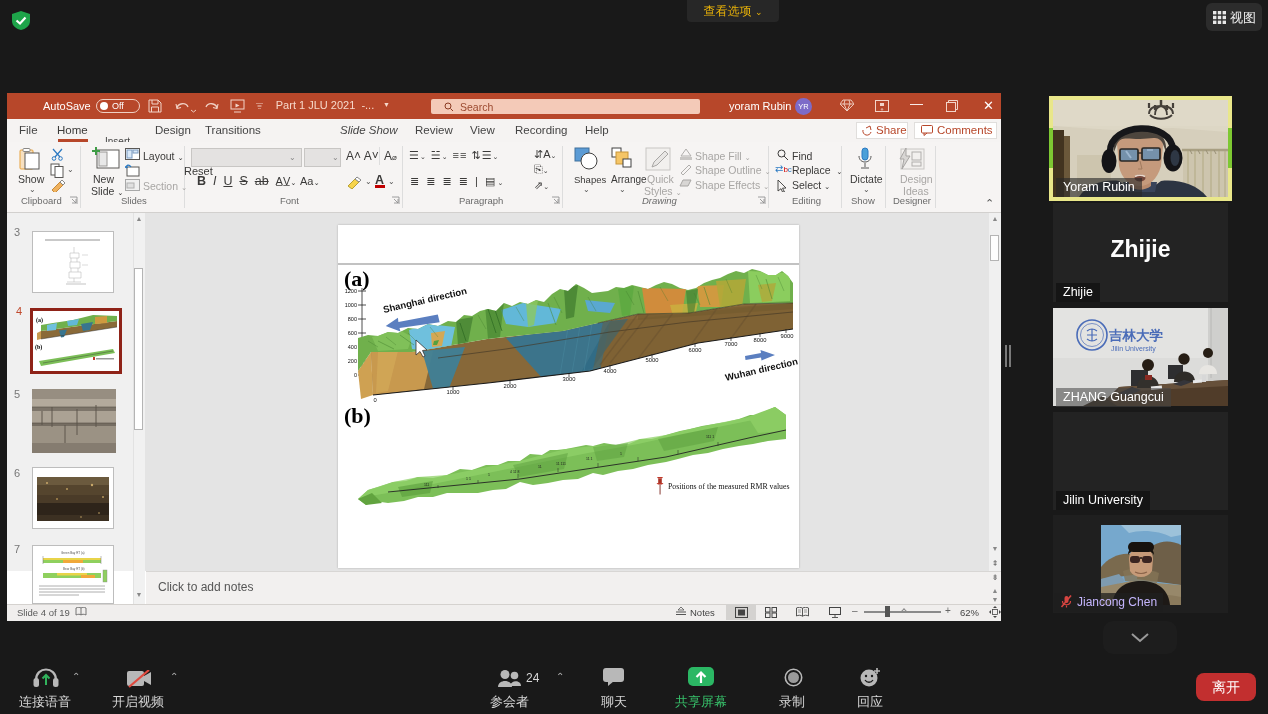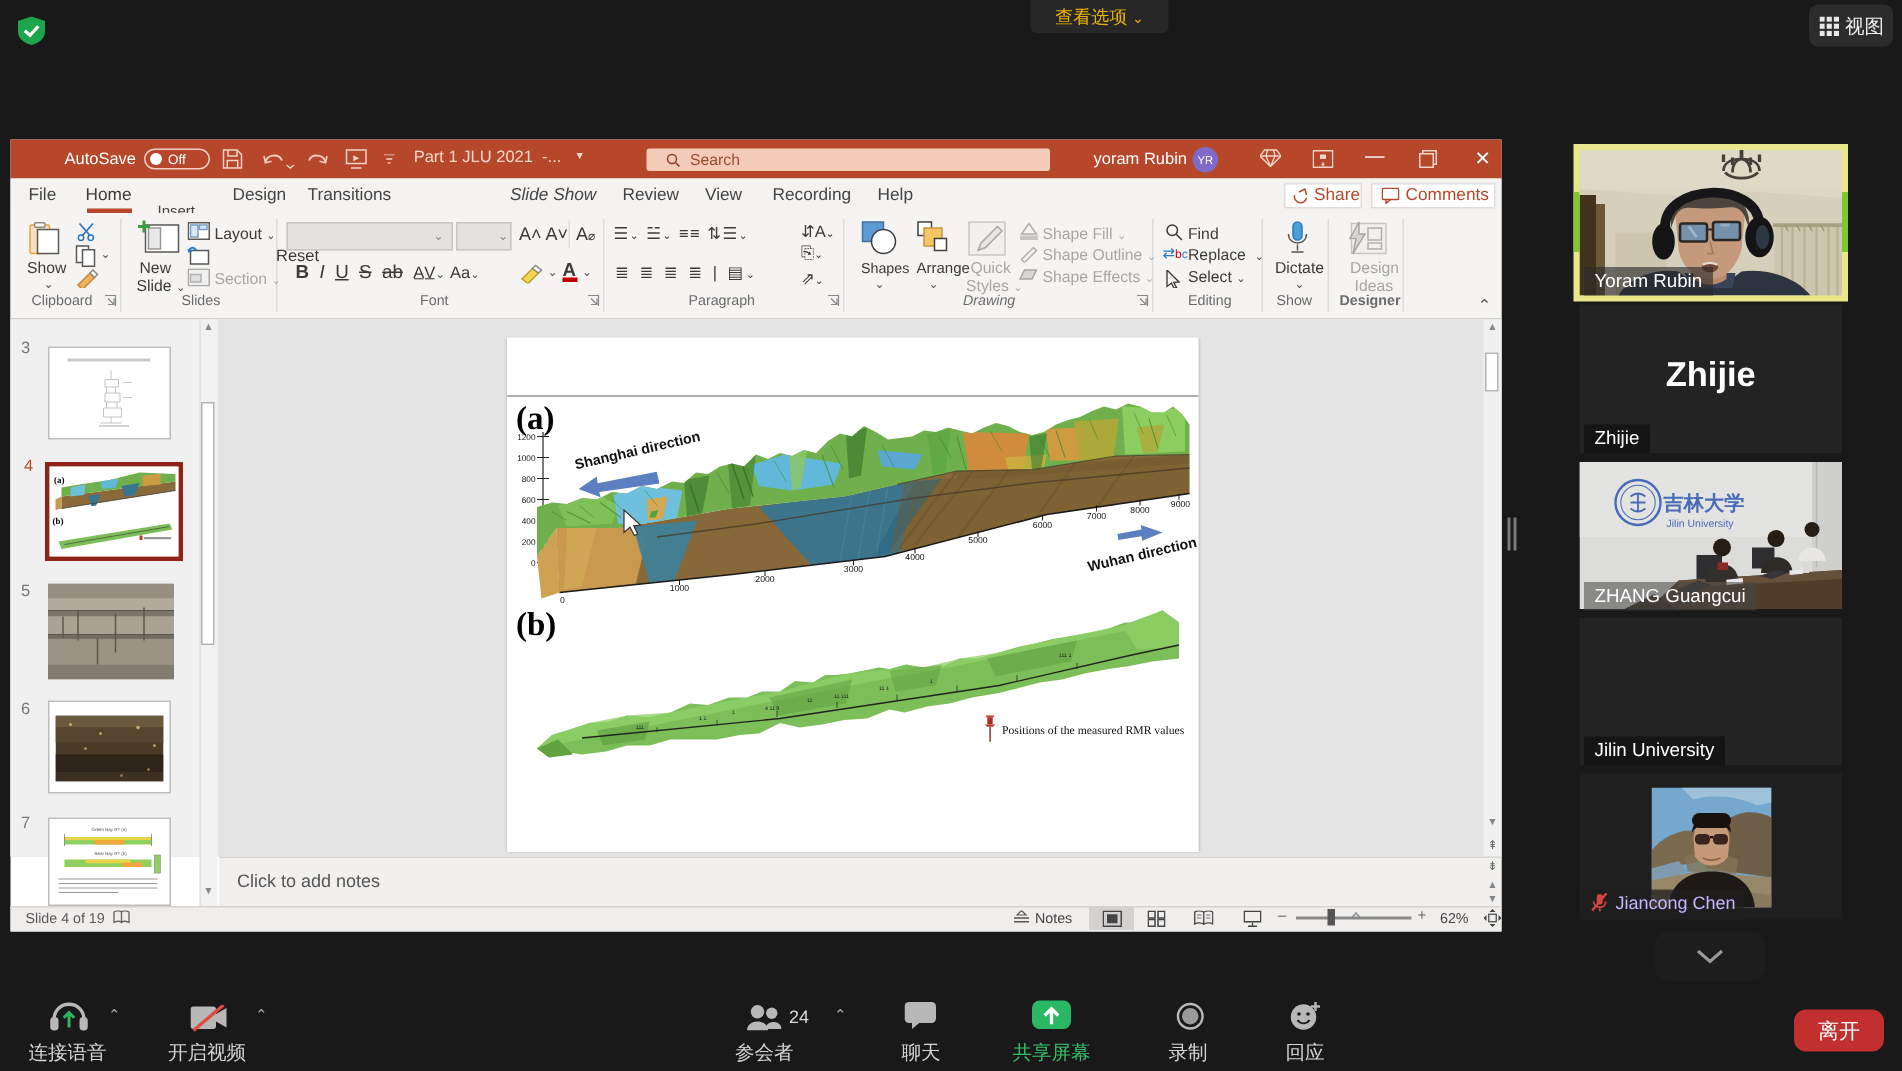--- a/index.html
+++ b/index.html
@@ -274,21 +274,21 @@
     <div class="abs" style="left:844px;top:102px;font-size:9.5px;color:#6a6a6a;">Show</div>
 
     <svg class="abs" style="left:890px;top:54px" width="28" height="24" viewBox="0 0 28 24">
       <rect x="4" y="2" width="23" height="20" fill="#f2f0ee" stroke="#c8c6c4"></rect>
       <rect x="15" y="5" width="9" height="8" fill="none" stroke="#b0aeac"></rect>
       <rect x="15" y="15" width="9" height="4" fill="none" stroke="#b0aeac"></rect>
       <path d="M9 1 L3 12 h4 l-2 10 8 -13 h-4 z" fill="#d8d6d4" stroke="#a8a6a4"></path>
     </svg>
     <div class="abs" style="left:893px;top:80px;font-size:10.5px;color:#a8a6a4;">Design</div>
     <div class="abs" style="left:896px;top:92px;font-size:10.5px;color:#a8a6a4;">Ideas</div>
-    <div class="abs" style="left:886px;top:102px;font-size:9.5px;color:#6a6a6a;font-weight:bold;">Designer</div>
+    <div class="abs" style="left:886px;top:102px;font-size:9.5px;color:#6a6a6a;">Designer</div>
     <div class="abs" style="left:978px;top:104px;font-size:11px;color:#555;">⌃</div>
   </div>
 
   <div class="abs" style="left:0;top:120px;width:994px;height:358px;background:#e4e4e4;"></div>
 
   <div class="abs" style="left:0;top:120px;width:126px;height:358px;background:#f0f0f0;"></div>
   <div class="abs" style="left:126px;top:120px;width:12px;height:358px;background:#f0f0f0;border-left:1px solid #e0e0e0;"></div>
   <div id="thumbs">
 
     <div class="abs" style="left:126px;top:120px;width:12px;height:391px;background:#f1f1f1;border-left:1px solid #e2e2e2;"></div>

